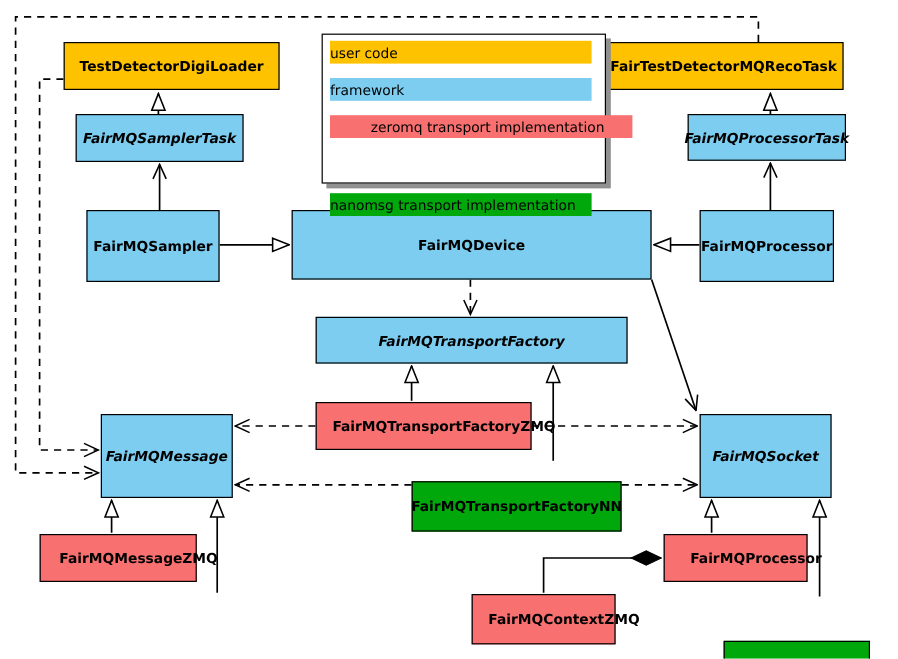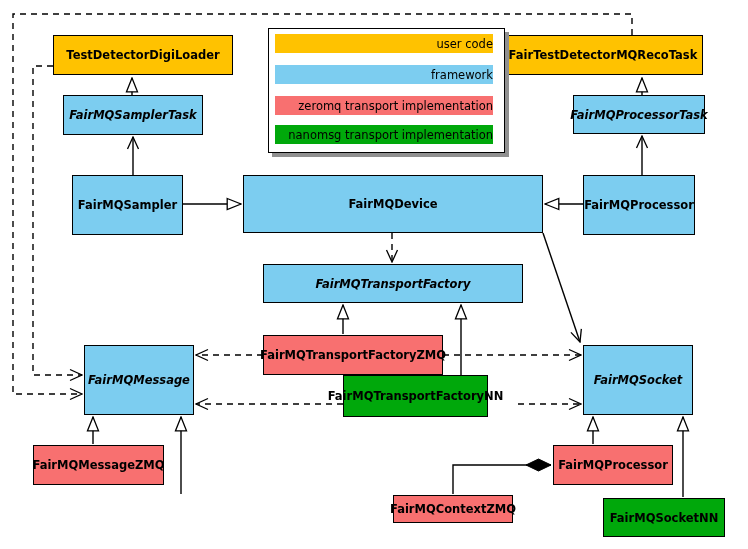--- a/index.html
+++ b/index.html
@@ -18,31 +18,31 @@
   #wires{position:absolute;left:0;top:0;z-index:1;}
   .node{
     position:absolute;z-index:2;box-sizing:border-box;
     border:1.6px solid var(--outline);
     display:flex;align-items:center;justify-content:center;
     font-weight:700;font-size:11.5px;color:#000;text-align:center;
     white-space:nowrap;
   }
   .cat-user_code{background:var(--user-code);}
   .cat-framework{background:var(--framework);}
-  .cat-zeromq{background:var(--zeromq);}
-  .cat-nanomsg{background:var(--nanomsg);}
+  .cat-zeromq{background:var(--zeromq);padding-left:34px;}
+  .cat-nanomsg{background:var(--nanomsg);margin-top:36px;}
   .abstract{font-style:italic;}
   .legend{
     position:absolute;z-index:2;left:268px;top:28px;width:237px;height:125px;
     box-sizing:border-box;background:#fff;border:1.6px solid var(--outline);
     box-shadow:4px 4px 0 #909090;
   }
   .legend-bar{
     position:absolute;left:6px;width:218px;height:19px;
-    display:flex;align-items:center;justify-content:flex-end;
+    display:flex;align-items:center;justify-content:flex-start;
     font-size:11.5px;font-weight:400;color:#000;white-space:nowrap;
   }
 </style>
 </head>
 <body>
 
 <div id="canvas">
 
   <svg id="wires" width="748" height="549" viewBox="0 0 748 549">
     <defs>
@@ -107,39 +107,39 @@
   </div>
   <div class="node cat-framework" style="left:583px;top:175px;width:112px;height:60px">
     <span>FairMQProcessor</span>
   </div>
   <div class="node cat-framework abstract" style="left:263px;top:264px;width:260px;height:39px">
     <span>FairMQTransportFactory</span>
   </div>
   <div class="node cat-zeromq" style="left:263px;top:335px;width:180px;height:40px">
     <span>FairMQTransportFactoryZMQ</span>
   </div>
-  <div class="node cat-nanomsg" style="left:343px;top:375px;width:145px;height:42px">
+  <div class="node cat-nanomsg" style="left:343px;top:365px;width:175px;height:42px">
     <span>FairMQTransportFactoryNN</span>
   </div>
   <div class="node cat-framework abstract" style="left:84px;top:345px;width:110px;height:70px">
     <span>FairMQMessage</span>
   </div>
   <div class="node cat-framework abstract" style="left:583px;top:345px;width:110px;height:70px">
     <span>FairMQSocket</span>
   </div>
   <div class="node cat-zeromq" style="left:33px;top:445px;width:131px;height:40px">
     <span>FairMQMessageZMQ</span>
   </div>
   <div class="node cat-zeromq" style="left:553px;top:445px;width:120px;height:40px">
     <span>FairMQProcessor</span>
   </div>
   <div class="node cat-nanomsg" style="left:603px;top:498px;width:122px;height:39px">
     <span>FairMQSocketNN</span>
   </div>
-  <div class="node cat-zeromq" style="left:393px;top:495px;width:120px;height:28px">
+  <div class="node cat-zeromq" style="left:393px;top:495px;width:120px;height:42px">
     <span>FairMQContextZMQ</span>
   </div>
 
   <div class="legend">
     <div class="legend-bar cat-user_code" style="top:5px">
       <span>user code</span>
     </div>
     <div class="legend-bar cat-framework" style="top:36px">
       <span>framework</span>
     </div>

